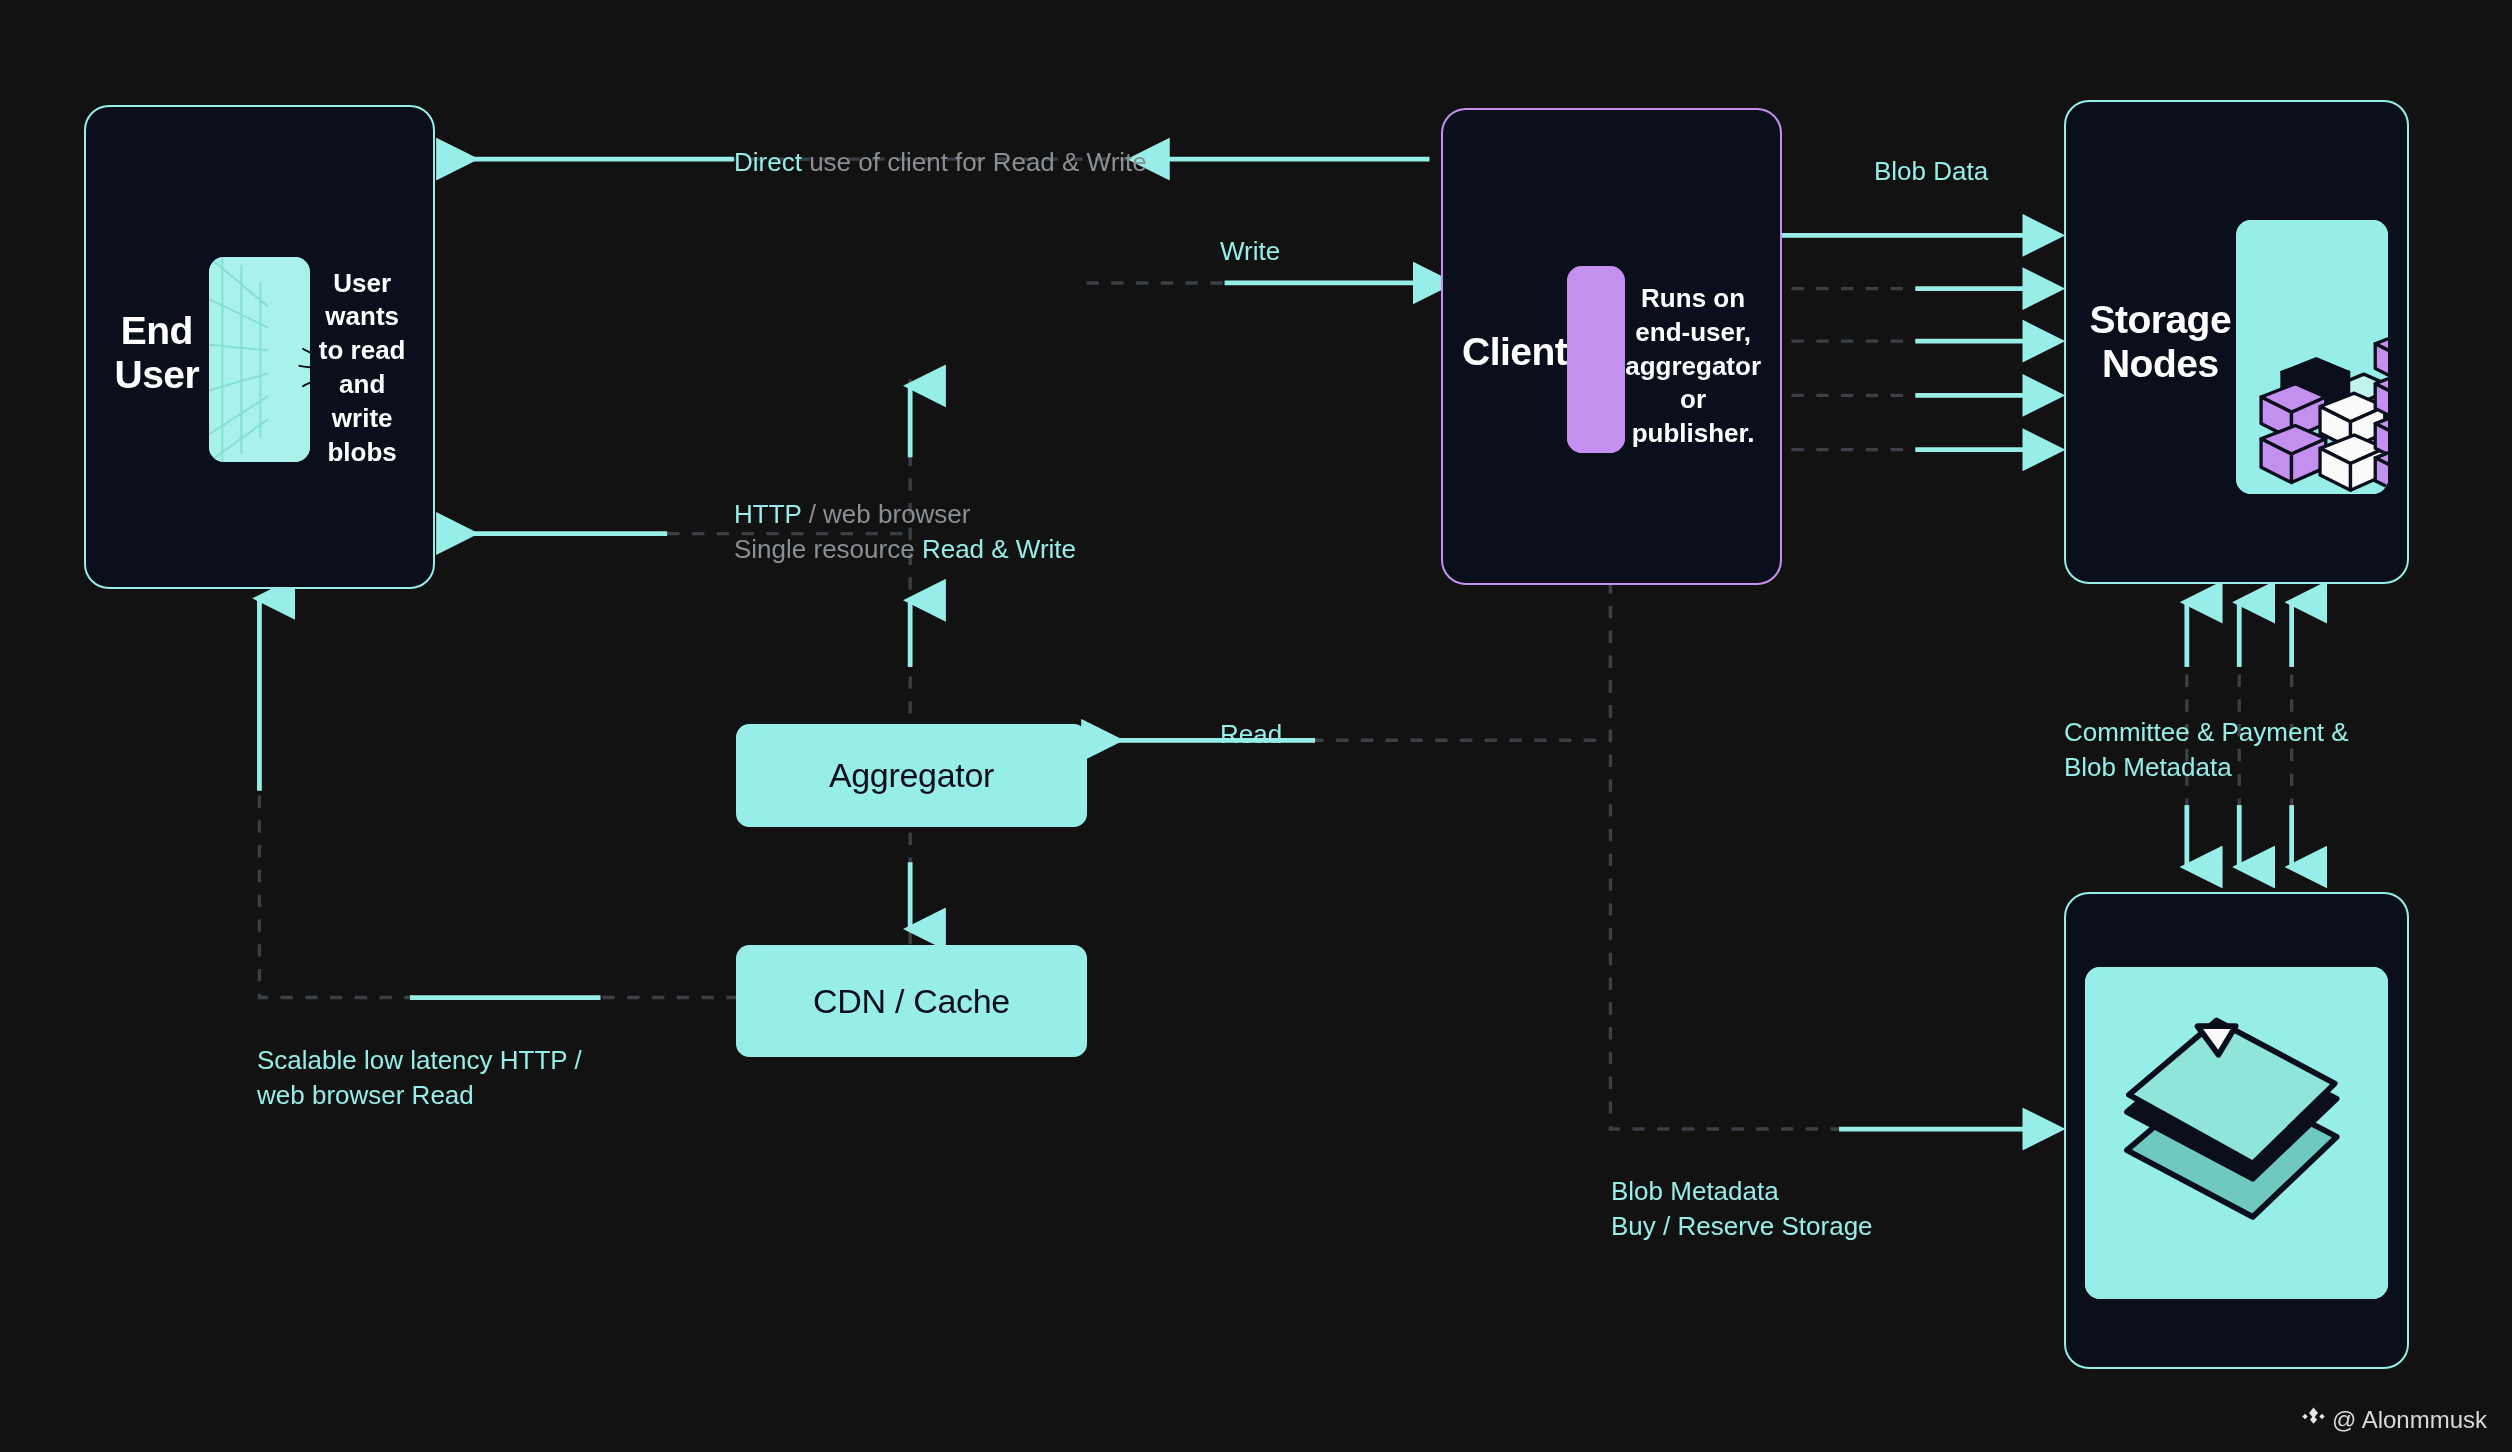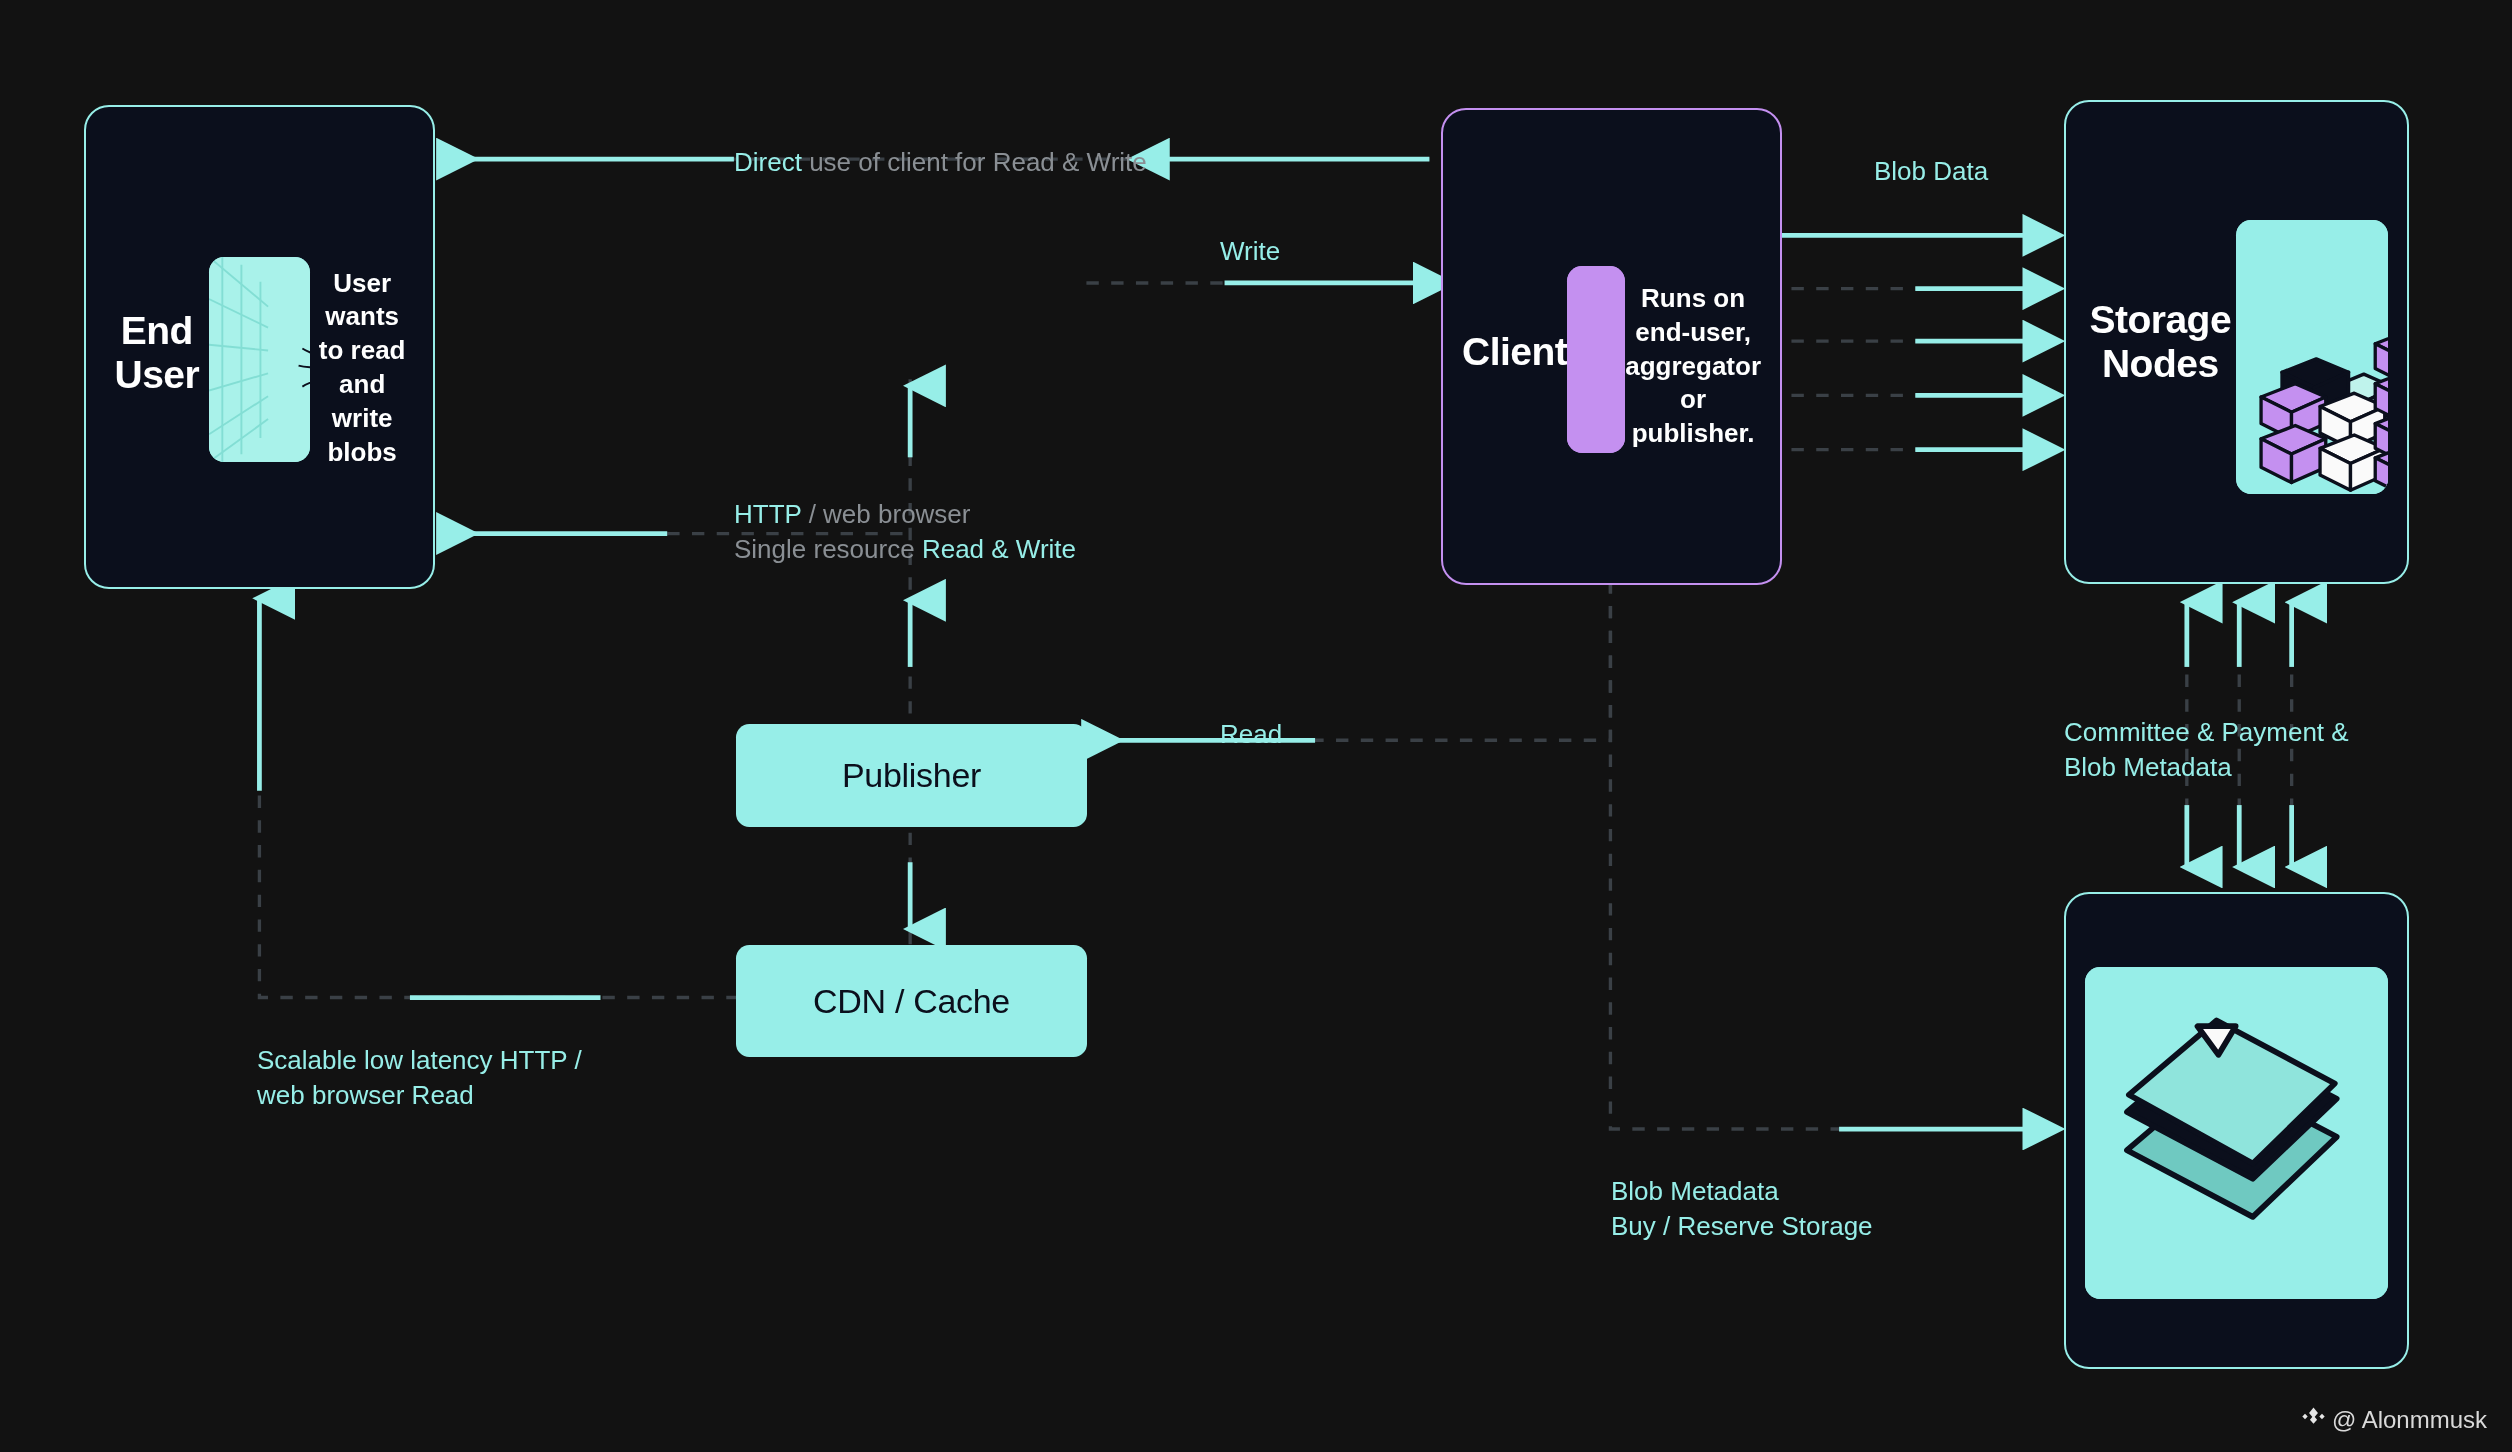--- a/index.html
+++ b/index.html
@@ -333,21 +333,21 @@
           <path d="M44 192 L138 112 L264 178 L176 262 Z" fill="#6FC9C1"></path>
           <path d="M44 152 L138 72 L264 138 L176 222 Z" fill="#0B0F1C"></path>
           <path d="M46 134 L138 56 L262 122 L176 206 Z" fill="#8FE4DC"></path>
           <path d="M118 62 L158 62 L140 92 Z" fill="#FAFAFA"></path>
         </g>
       </svg>
     </div>
   </div>
 
 
-  <div class="pbox" style="left:736px; top:724px; width:351px; height:103px;">Publisher</div>
+  <div class="pbox" style="left:736px; top:724px; width:351px; height:103px;">Aggregator</div>
 
   <div class="pbox" style="left:736px; top:945px; width:351px; height:112px;">CDN / Cache</div>
 
   <div class="lbl" style="left:734px; top:145px;">
     <span>Direct</span><span class="dim"> use of client for Read &amp; Write</span>
   </div>
 
   <div class="lbl" style="left:1220px; top:234px;">Write</div>
 
   <div class="lbl" style="left:1874px; top:154px;">Blob Data</div>

